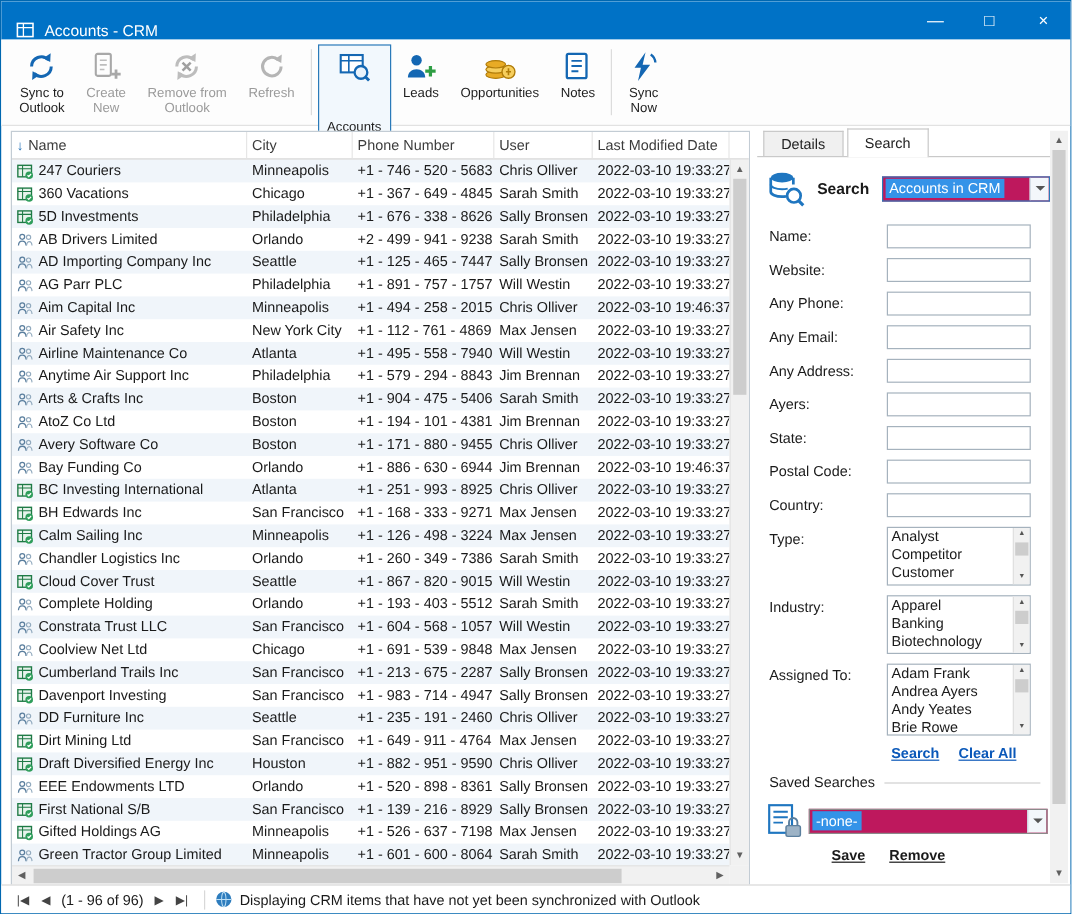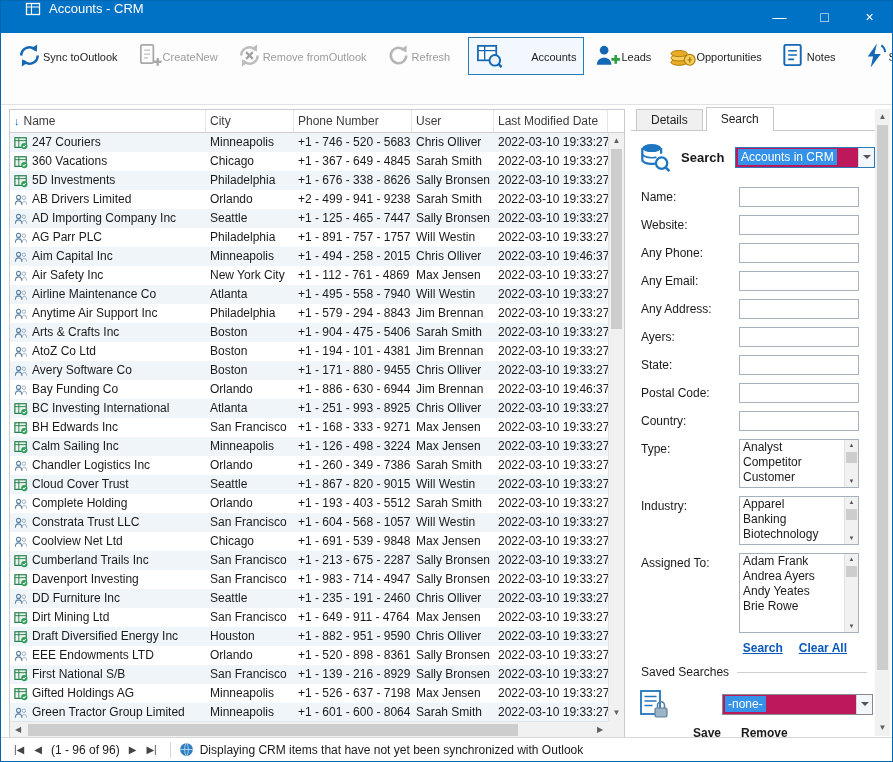--- a/index.html
+++ b/index.html
@@ -1,29 +1,29 @@
 <!DOCTYPE html>
 <html><head>
 <meta charset="utf-8">
 <style>
   * { box-sizing: border-box; margin: 0; padding: 0; }
   html,body { width: 893px; height: 762px; background:#fff; font-family:"Liberation Sans", sans-serif; }
   .window { position:relative; width:893px; height:762px; background:#fff; border:1px solid #0067b0; overflow:hidden; }
 
   
-  .titlebar { height:32px; background:#0072C6; color:#fff; display:flex; align-items:flex-start; padding-left:24px; }
+  .titlebar { height:32px; background:#0072C6; color:#fff; display:flex; align-items:flex-end; padding-left:12px; }
   .app-ico { width:16px; height:16px; display:inline-block; }
   .app-ico svg { width:100%; height:100%; display:block; }
   .tb-title { font-size:13px; margin-left:8px; }
   .win-controls { margin-left:auto; display:flex; height:32px; }
   .win-btn { width:45px; height:32px; display:flex; align-items:center; justify-content:center; font-size:14px; cursor:default; }
 
   
   .toolbar { height:72px; background:#fdfdfd; border-bottom:1px solid #e2e2e2; display:flex; align-items:flex-start; padding:3px 6px; }
-  .tb-btn { display:flex; flex-direction:row; align-items:center; padding:4px 7px 2px; margin:1px; font-size:11px; color:#1e1e1e; border:1px solid transparent; }
+  .tb-btn { display:flex; flex-direction:column; align-items:center; padding:4px 7px 2px; margin:1px; font-size:11px; color:#1e1e1e; border:1px solid transparent; }
   .tb-btn.sel { border:1px solid #2a7ab9; background:#f2f8fd;gap:28px; }
   .tb-btn.dis .tb-lbl { color:#9b9b9b; }
   .tb-ico { width:27px; height:27px; margin-bottom:3px; }
   .tb-ico svg { width:100%; height:100%; display:block; }
   .tb-lbl { line-height:12px; white-space:nowrap; text-align:center; }
   .tb-sep { width:1px; background:#dcdcdc; align-self:stretch; margin:5px 4px; }
 
   
   .table-wrap { position:absolute; left:8px; top:108px; width:616px; height:630px; border:1px solid #c3ccd4; background:#fff; }
   .thead { display:flex; height:23px; border-bottom:1px solid #cfcfcf; color:#3c3c3c; font-size:12px; background:#fff; }
@@ -74,21 +74,21 @@
   .opt { height:15px; line-height:15px; padding:0 3px; white-space:nowrap; overflow:hidden; }
   .lb-sb { width:14px; background:#f1f1f1; border-left:1px solid #e0e0e0; position:relative; }
   .lb-arr { position:absolute; left:0; right:0; height:11px; line-height:11px; text-align:center; font-size:6px; color:#555; }
   .lb-arr.up { top:0; } .lb-arr.down { bottom:0; }
   .lb-arr.up::before { content:"▲"; } .lb-arr.down::before { content:"▼"; }
   .lb-thumb { position:absolute; left:1px; right:1px; top:12px; height:11px; background:#cdcdcd; }
   .actions { display:flex; justify-content:flex-end; gap:16px; margin:6px 30px 8px 0; }
   .link { color:#0a58b9; text-decoration:underline; font-size:12px; font-weight:bold; cursor:pointer; }
   .saved-sep { display:flex; align-items:center; margin:10px 10px 10px 10px; font-size:12px; color:#1a1a1a; }
   .sep-line { flex:1; height:1px; background:#cfcfcf; margin-left:8px; }
-  .saved-row { display:flex; align-items:center; margin:2px 4px 0 8px;gap:48px; }
+  .saved-row { display:flex; align-items:center; margin:2px 4px 0 8px; }
   .ss-ico { width:30px; height:30px; margin-right:5px; }
   .ss-ico svg { width:100%; height:100%; display:block; }
   .saved-links { display:flex; gap:20px; margin:7px 0 0 62px; }
   .dlink { font-size:12px; font-weight:bold; color:#1a1a1a; text-decoration:underline; cursor:pointer; }
   .panel-scroll { position:absolute; right:2px; top:108px; bottom:25px; width:15px; background:#f1f1f1; }
 
   
   .statusbar { position:absolute; left:0; right:0; bottom:0; height:24px; background:#fff; border-top:1px solid #d8d8d8; display:flex; align-items:center; padding:0 8px; font-size:12px; color:#1a1a1a; }
   .nav-btn { font-size:10px; color:#444; padding:0 5px; cursor:pointer; white-space:nowrap; }
   .range { padding:0 4px; }
@@ -854,21 +854,21 @@
               </div>
               <div class="lb-sb">
                 <span class="lb-arr up"></span>
                 <span class="lb-thumb"></span>
                 <span class="lb-arr down"></span>
               </div>
             </div>
           </div>
           <div class="frow">
             <label class="flab">Assigned To:</label>
-            <div class="listbox" style="height: 80px; justify-content: flex-end;">
+            <div class="listbox" style="height: 60px; justify-content: flex-end;">
               <div class="opts">
                 <div class="opt">Adam Frank</div>
                 <div class="opt">Andrea Ayers</div>
                 <div class="opt">Andy Yeates</div>
                 <div class="opt">Brie Rowe</div>
               </div>
               <div class="lb-sb">
                 <span class="lb-arr up"></span>
                 <span class="lb-thumb"></span>
                 <span class="lb-arr down"></span>

